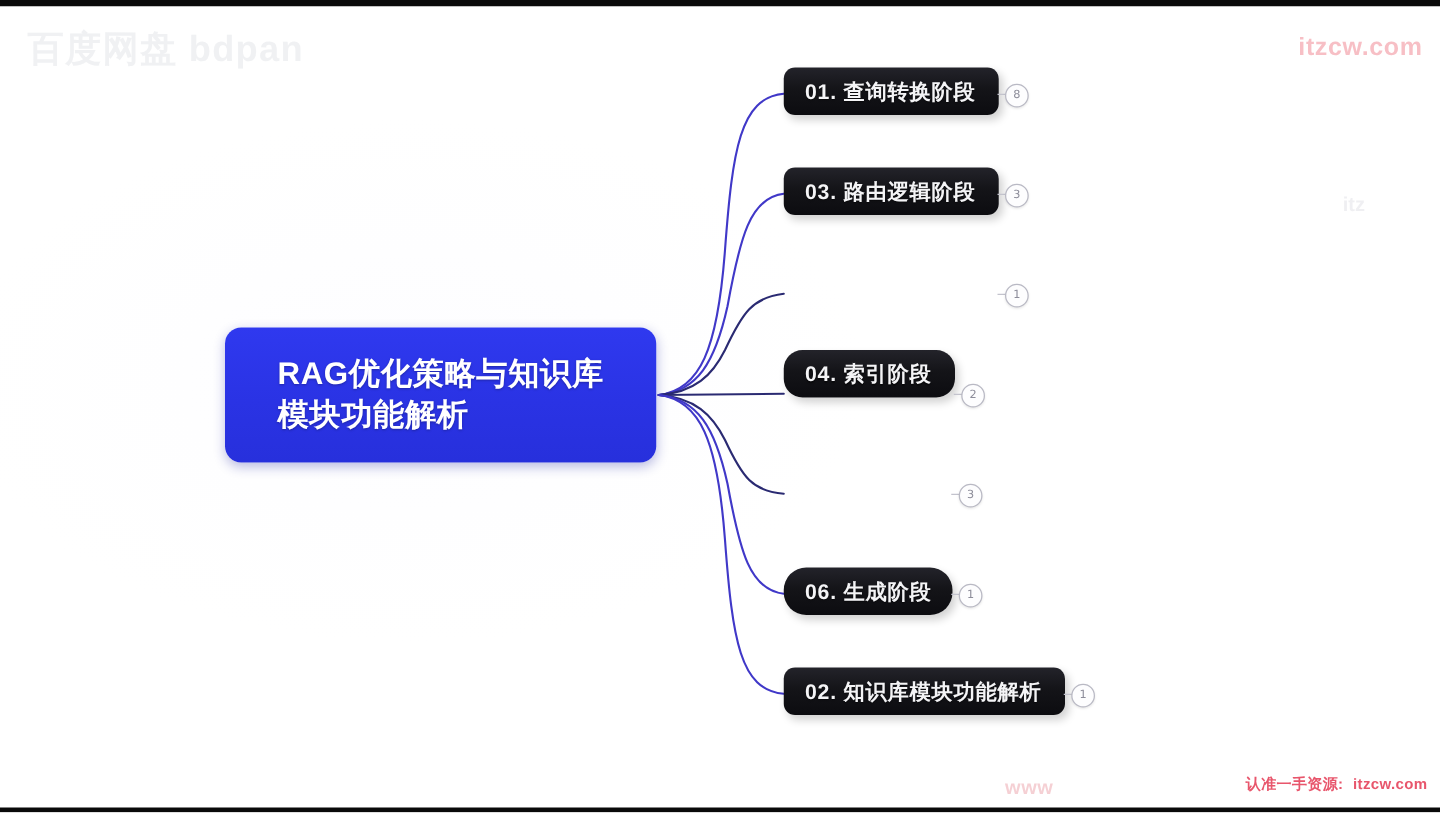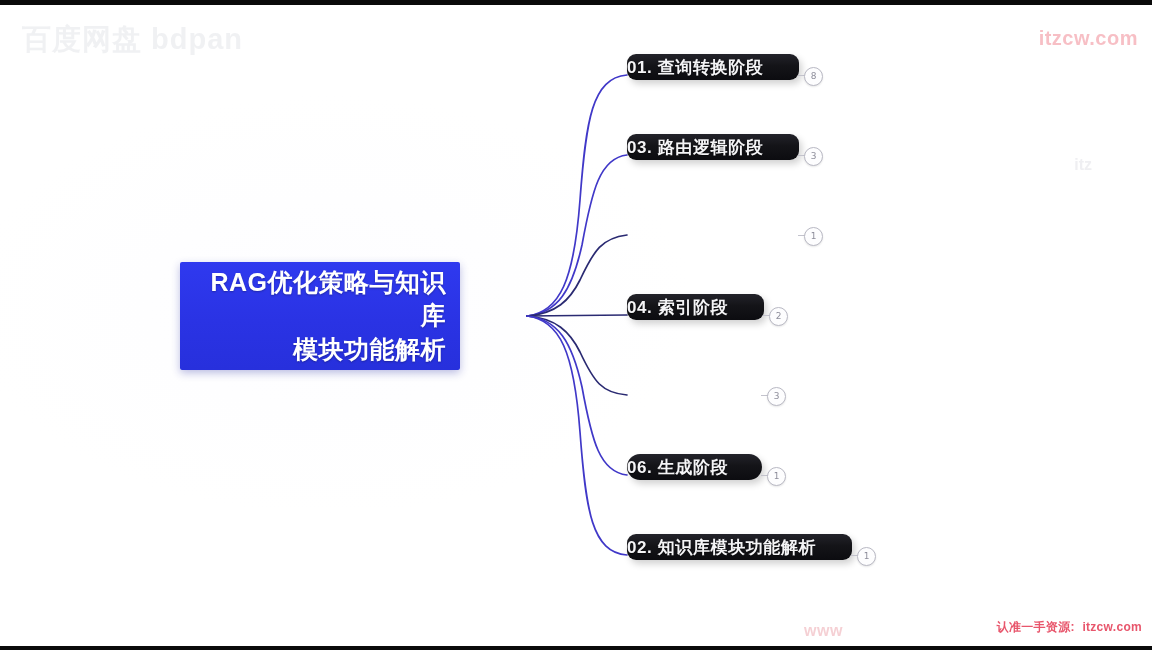--- a/index.html
+++ b/index.html
@@ -54,52 +54,53 @@
   }
   #connectors path.accent {
     stroke: #4038c8;
   }
 
   
   .center-node {
     position: absolute;
     left: 180px;
     top: 262px;
-    width: 280px;
+    width: 345px;
     height: 108px;
     background: linear-gradient(180deg, #2f39ef 0%, #2a33e4 55%, #2730dc 100%);
-    border-radius: 2px;
+    border-radius: 13px;
     box-shadow: 0 3px 9px rgba(30, 36, 160, 0.30);
     z-index: 10;
     display: flex;
     align-items: center;
     justify-content: center;
-    text-align: right;
+    text-align: left;
   }
   .center-node .label {
     color: #ffffff;
     font-size: 25px;
     font-weight: bold;
     line-height: 1.33;
     letter-spacing: 0.5px;
     text-shadow: 0 1px 2px rgba(0,0,0,0.28);
     white-space: pre-line;
     padding: 0 14px;
   }
 
   
   .branch-node {
     position: absolute;
-    height: 26px;
+    height: 38px;
     background: linear-gradient(180deg, #23232a 0%, #141418 45%, #0c0c10 100%);
     border-radius: 9px;
     box-shadow: 3px 4px 7px rgba(0, 0, 0, 0.18);
     z-index: 12;
     display: flex;
     align-items: center;
+    padding-left: 17px;
     padding-right: 17px;
     box-sizing: border-box;
   }
   .branch-node .label {
     color: #f4f4f6;
     font-size: 17px;
     font-weight: bold;
     letter-spacing: 0.6px;
     white-space: nowrap;
     text-shadow: 0 1px 1px rgba(0,0,0,0.5);
@@ -218,21 +219,21 @@
   <div class="badge-stub" style="left: 798px; top: 155px;"></div>
   <div class="badge" style="left: 804px; top: 147px;">
     <span class="glyph">3</span>
   </div>
 
   <div class="badge-stub" style="left: 798px; top: 235px;"></div>
   <div class="badge" style="left: 804px; top: 227px;">
     <span class="glyph">1</span>
   </div>
 
-  <div class="branch-node" style="left: 627px; top: 294px; width: 137px;">
+  <div class="branch-node" style="left: 627px; top: 280px; width: 137px; border-radius: 15px;">
     <span class="label">04. 索引阶段</span>
   </div>
   <div class="badge-stub" style="left: 763px; top: 315px;"></div>
   <div class="badge" style="left: 769px; top: 307px;">
     <span class="glyph">2</span>
   </div>
 
   <div class="badge-stub" style="left: 761px; top: 395px;"></div>
   <div class="badge" style="left: 767px; top: 387px;">
     <span class="glyph">3</span>

